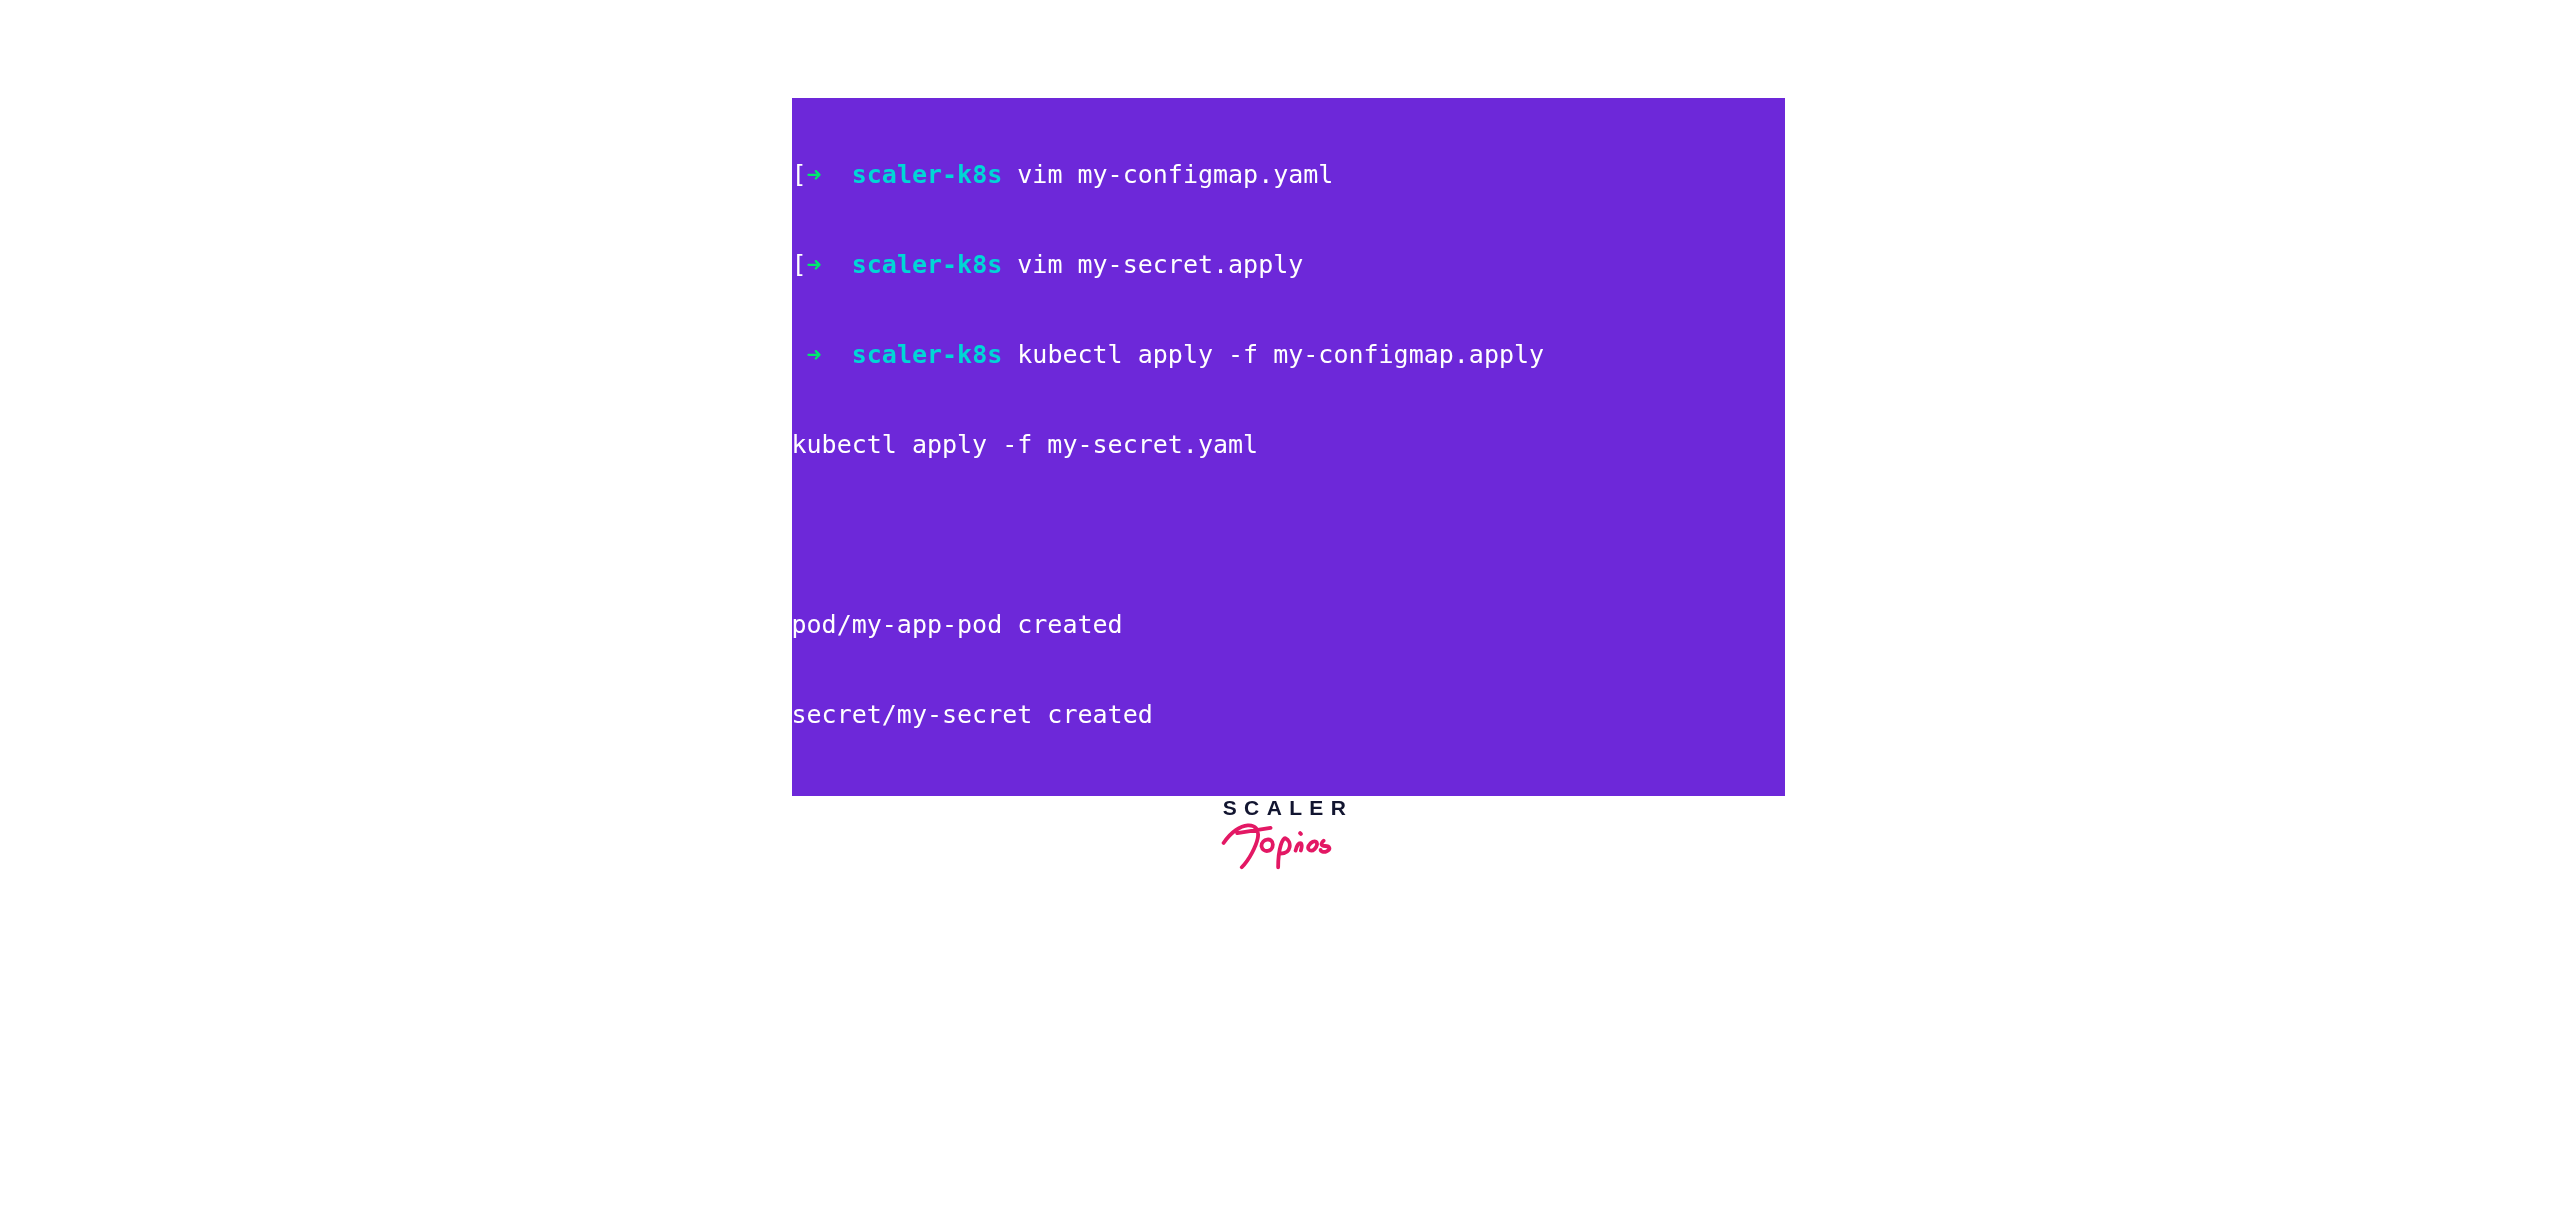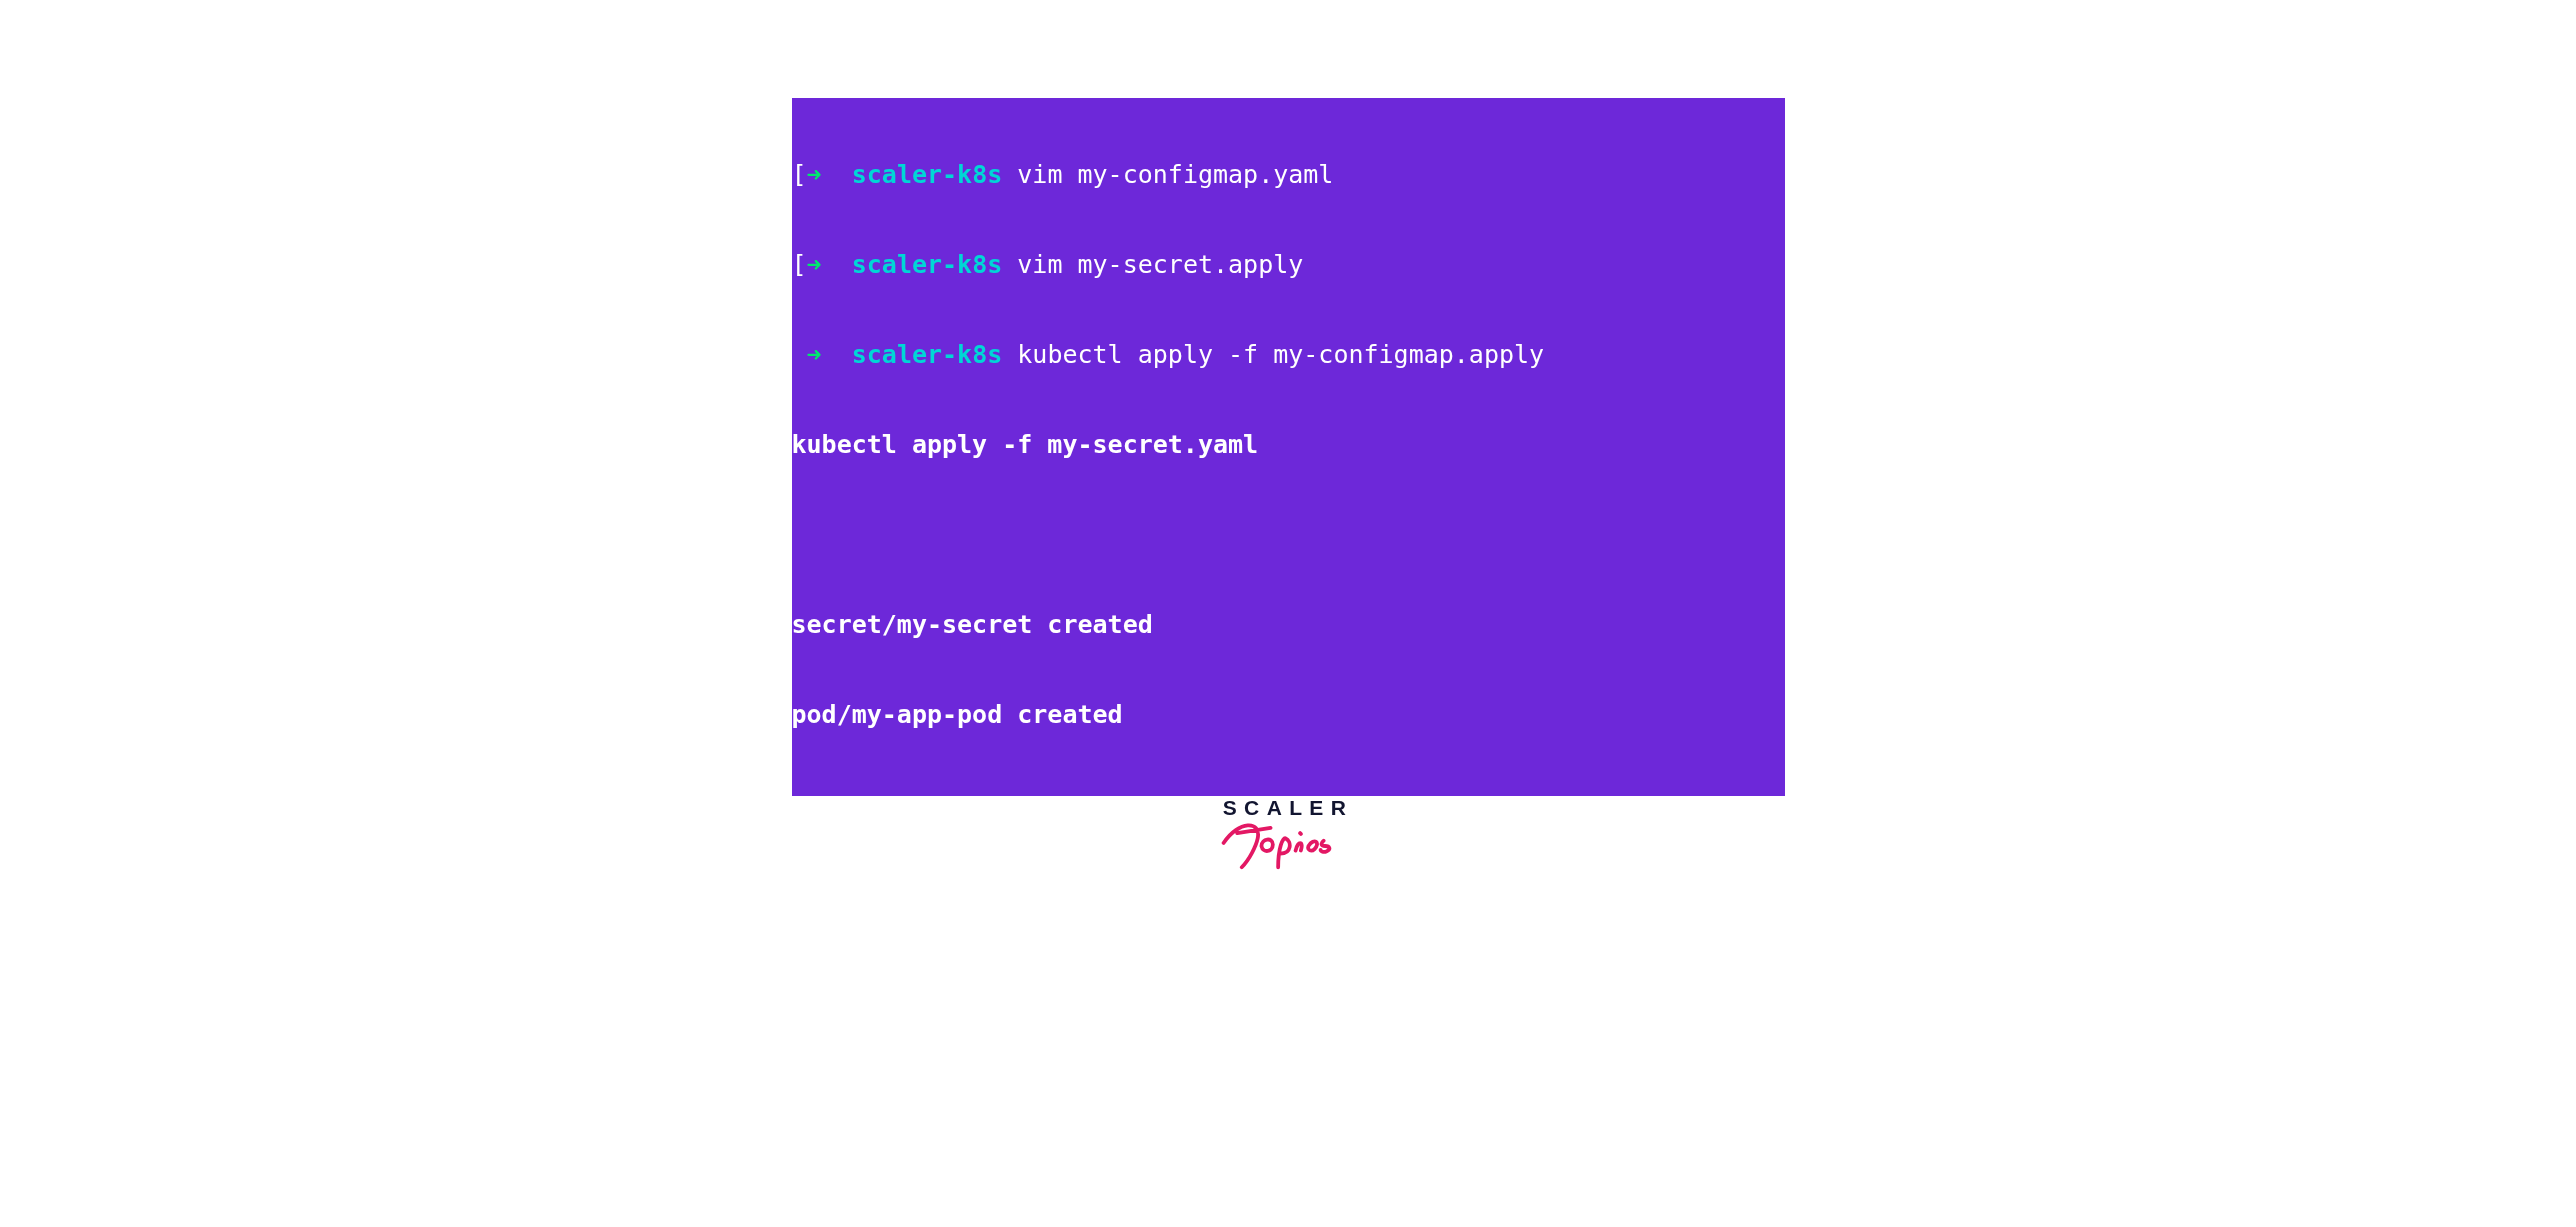--- a/index.html
+++ b/index.html
@@ -44,21 +44,21 @@
     .dir {
       color: #00d6d6;
       font-weight: 700;
     }
     .cmd {
       color: #ffffff;
       font-weight: 400;
     }
     .out {
       color: #ffffff;
-      font-weight: 700;
+      font-weight: 400;
     }
     .cursor {
       display: inline-block;
       width: 12px;
       height: 25px;
       background: #cccccc;
       vertical-align: text-bottom;
       margin-left: 1.5px;
       transform: translateY(-1.5px);
     }
@@ -88,22 +88,22 @@
 <body>
 
 <div class="canvas-area">
 
   <div class="terminal">
     <span class="term-line"><span class="bracket">[</span><span class="arrow">➜</span>  <span class="dir">scaler-k8s</span> <span class="cmd">vim my-configmap.yaml</span></span>
     <span class="term-line"><span class="bracket">[</span><span class="arrow">➜</span>  <span class="dir">scaler-k8s</span> <span class="cmd">vim my-secret.apply</span></span>
     <span class="term-line"> <span class="arrow">➜</span>  <span class="dir">scaler-k8s</span> <span class="cmd">kubectl apply -f my-configmap.apply</span></span>
     <span class="term-line"><span class="out">kubectl apply -f my-secret.yaml</span></span>
     <span class="spacer-line"></span>
+    <span class="term-line"><span class="out">pod/my-app-pod created</span></span>
     <span class="term-line"><span class="out">secret/my-secret created</span></span>
-    <span class="term-line"><span class="out">pod/my-app-pod created</span></span>
   </div>
 
   <div class="logo-wrap">
     <div class="logo-scaler">SCALER</div>
     <div class="logo-topics">
       <svg width="144" height="61" viewBox="0 0 190 80">
         <path d="M 10 38 
                  C 30 8, 60 8, 55 32
                  C 53 42, 44 60, 34 70
                  M 28 25 L 72 18

